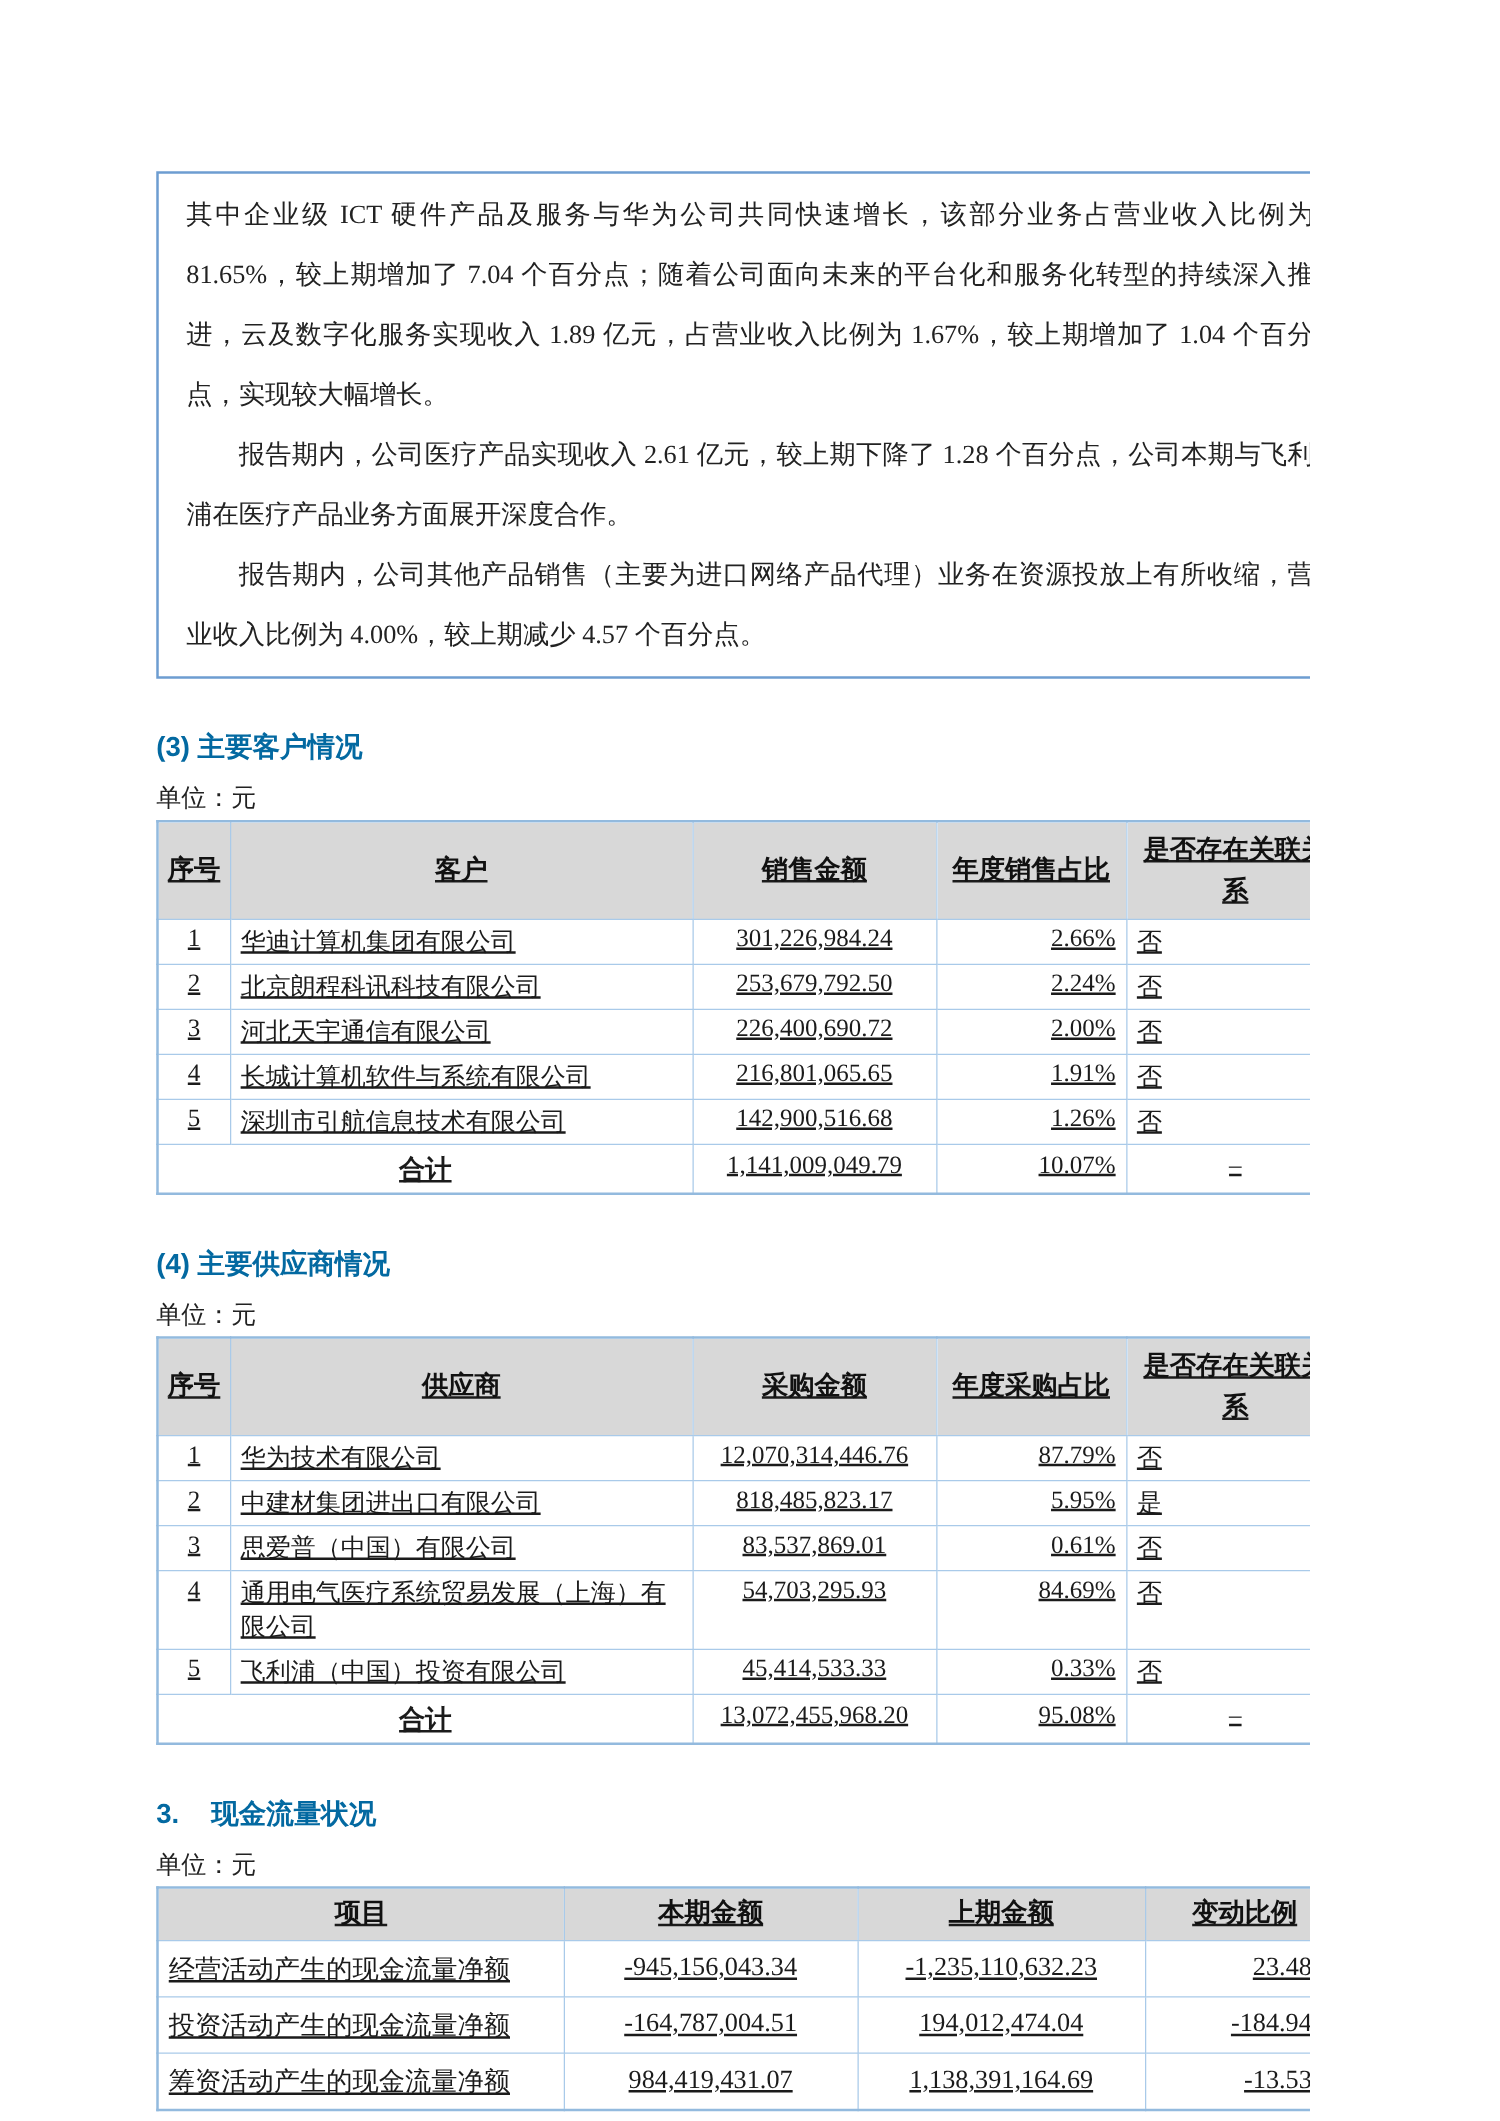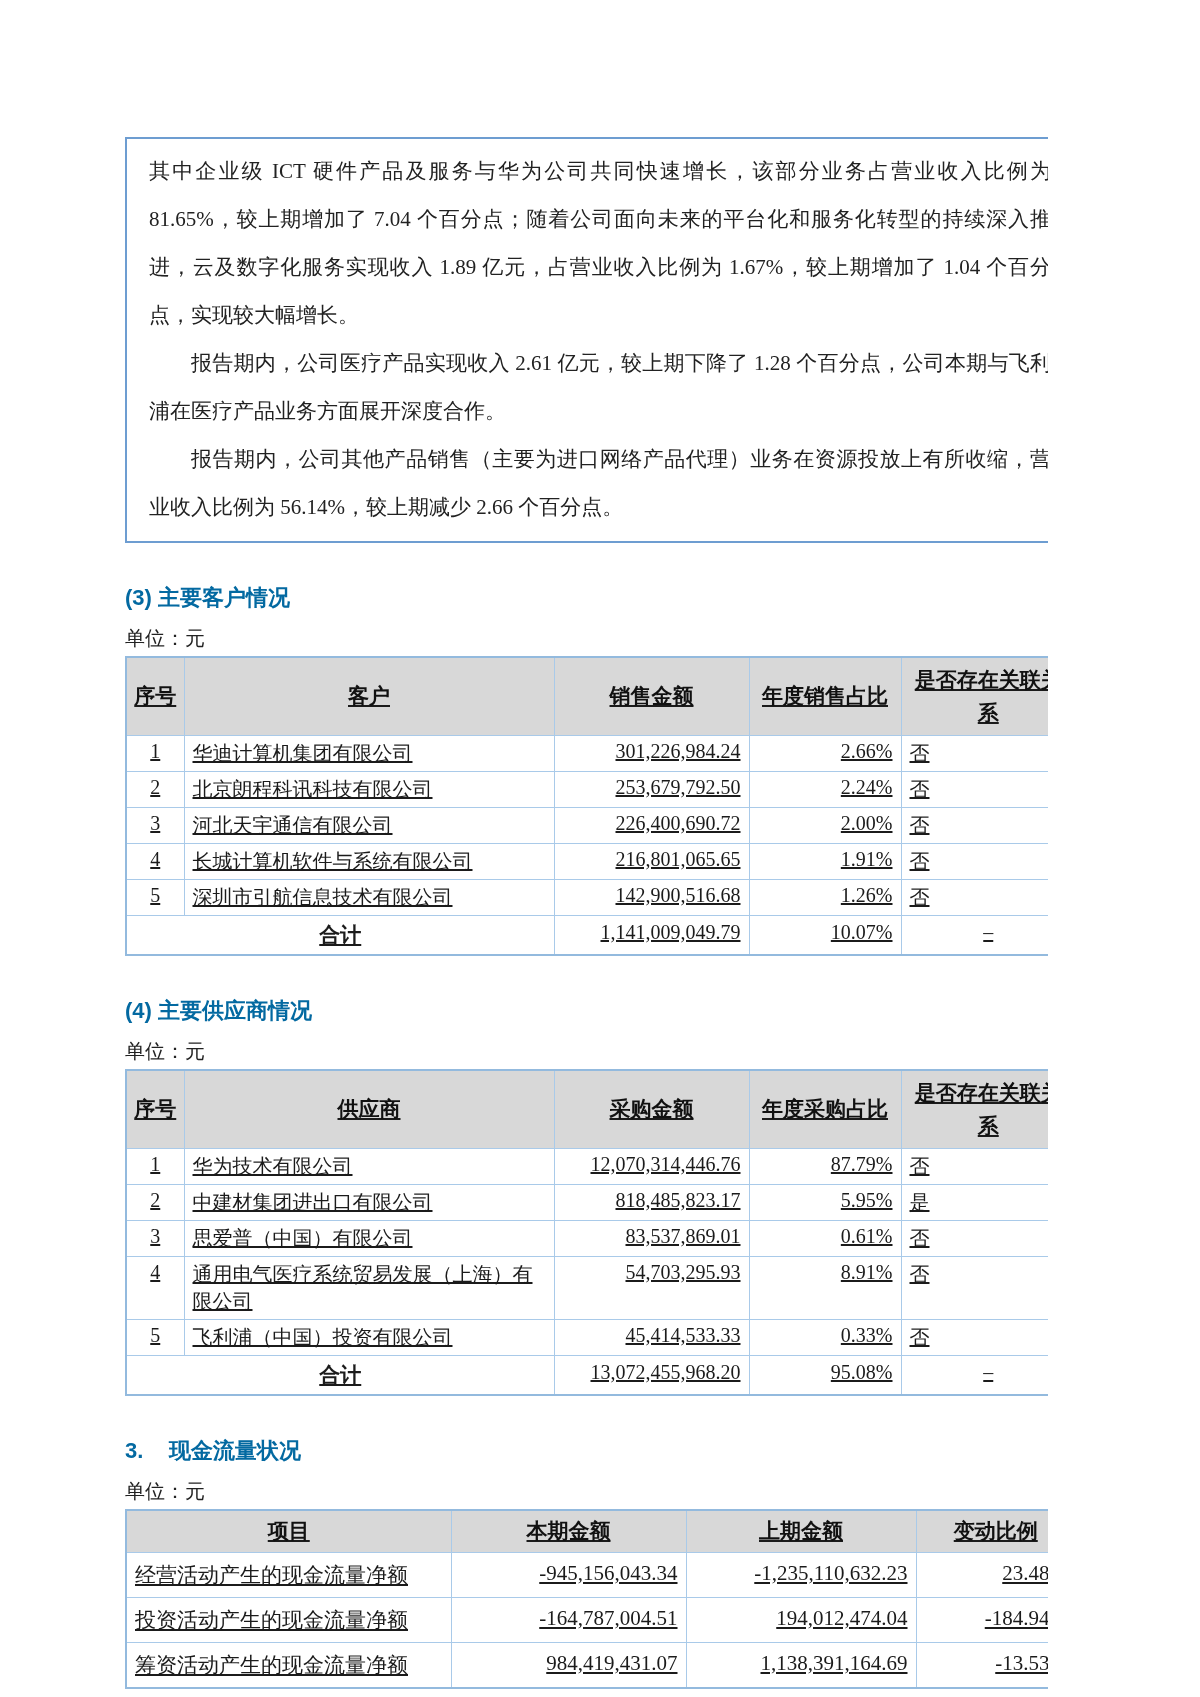--- a/index.html
+++ b/index.html
@@ -64,21 +64,21 @@
     font-weight:bold;
     font-size:21px;
     text-align:center;
     vertical-align:middle;
     padding:6px 6px;
     line-height:1.55;
     color:#111;
   }
   td.c-center{text-align:center;}
   td.c-left{text-align:left;padding-left:14px;}
-  td.c-right{text-align:right;padding-right:16px;}
+  td.c-right{text-align:center;padding-right:16px;}
   td.c-right-sm{text-align:right;padding-right:8px;}
   td.c-rel{text-align:left;padding-left:12px;}
   tr.total-row td{
     font-family:"Liberation Sans","DejaVu Sans",sans-serif;
     font-weight:bold;
     font-size:21px;
     padding-top:5px;padding-bottom:5px;
   }
   tr.total-row td.t-amount,tr.total-row td.t-ratio{
     font-family:"Liberation Serif","DejaVu Serif",serif;
@@ -95,21 +95,21 @@
 </style>
 </head>
 <body>
 
 <div class="page">
   <div class="doc">
 
     <div class="intro-box">
       <p>其中企业级 ICT 硬件产品及服务与华为公司共同快速增长，该部分业务占营业收入比例为 81.65%，较上期增加了 7.04 个百分点；随着公司面向未来的平台化和服务化转型的持续深入推进，云及数字化服务实现收入 1.89 亿元，占营业收入比例为 1.67%，较上期增加了 1.04 个百分点，实现较大幅增长。</p>
       <p class="indent">报告期内，公司医疗产品实现收入 2.61 亿元，较上期下降了 1.28 个百分点，公司本期与飞利浦在医疗产品业务方面展开深度合作。</p>
-      <p class="indent">报告期内，公司其他产品销售（主要为进口网络产品代理）业务在资源投放上有所收缩，营业收入比例为 56.14%，较上期减少 2.66 个百分点。</p>
+      <p class="indent">报告期内，公司其他产品销售（主要为进口网络产品代理）业务在资源投放上有所收缩，营业收入比例为 4.00%，较上期减少 4.57 个百分点。</p>
     </div>
 
     <div class="h-sub">(3) 主要客户情况</div>
     <div class="unit-line">单位：元</div>
 
     <table class="rpt">
       <colgroup>
         <col style="width:58px">
           <col style="width:370px">
           <col style="width:195px">
@@ -209,21 +209,21 @@
           <td class="c-center">3</td>
           <td class="c-left">思爱普（中国）有限公司</td>
           <td class="c-right">83,537,869.01</td>
           <td class="c-right-sm">0.61%</td>
           <td class="c-rel">否</td>
         </tr>
         <tr>
           <td class="c-center">4</td>
           <td class="c-left">通用电气医疗系统贸易发展（上海）有限公司</td>
           <td class="c-right">54,703,295.93</td>
-          <td class="c-right-sm">8.91%</td>
+          <td class="c-right-sm">84.69%</td>
           <td class="c-rel">否</td>
         </tr>
         <tr>
           <td class="c-center">5</td>
           <td class="c-left">飞利浦（中国）投资有限公司</td>
           <td class="c-right">45,414,533.33</td>
           <td class="c-right-sm">0.33%</td>
           <td class="c-rel">否</td>
         </tr>
         <tr class="total-row">

